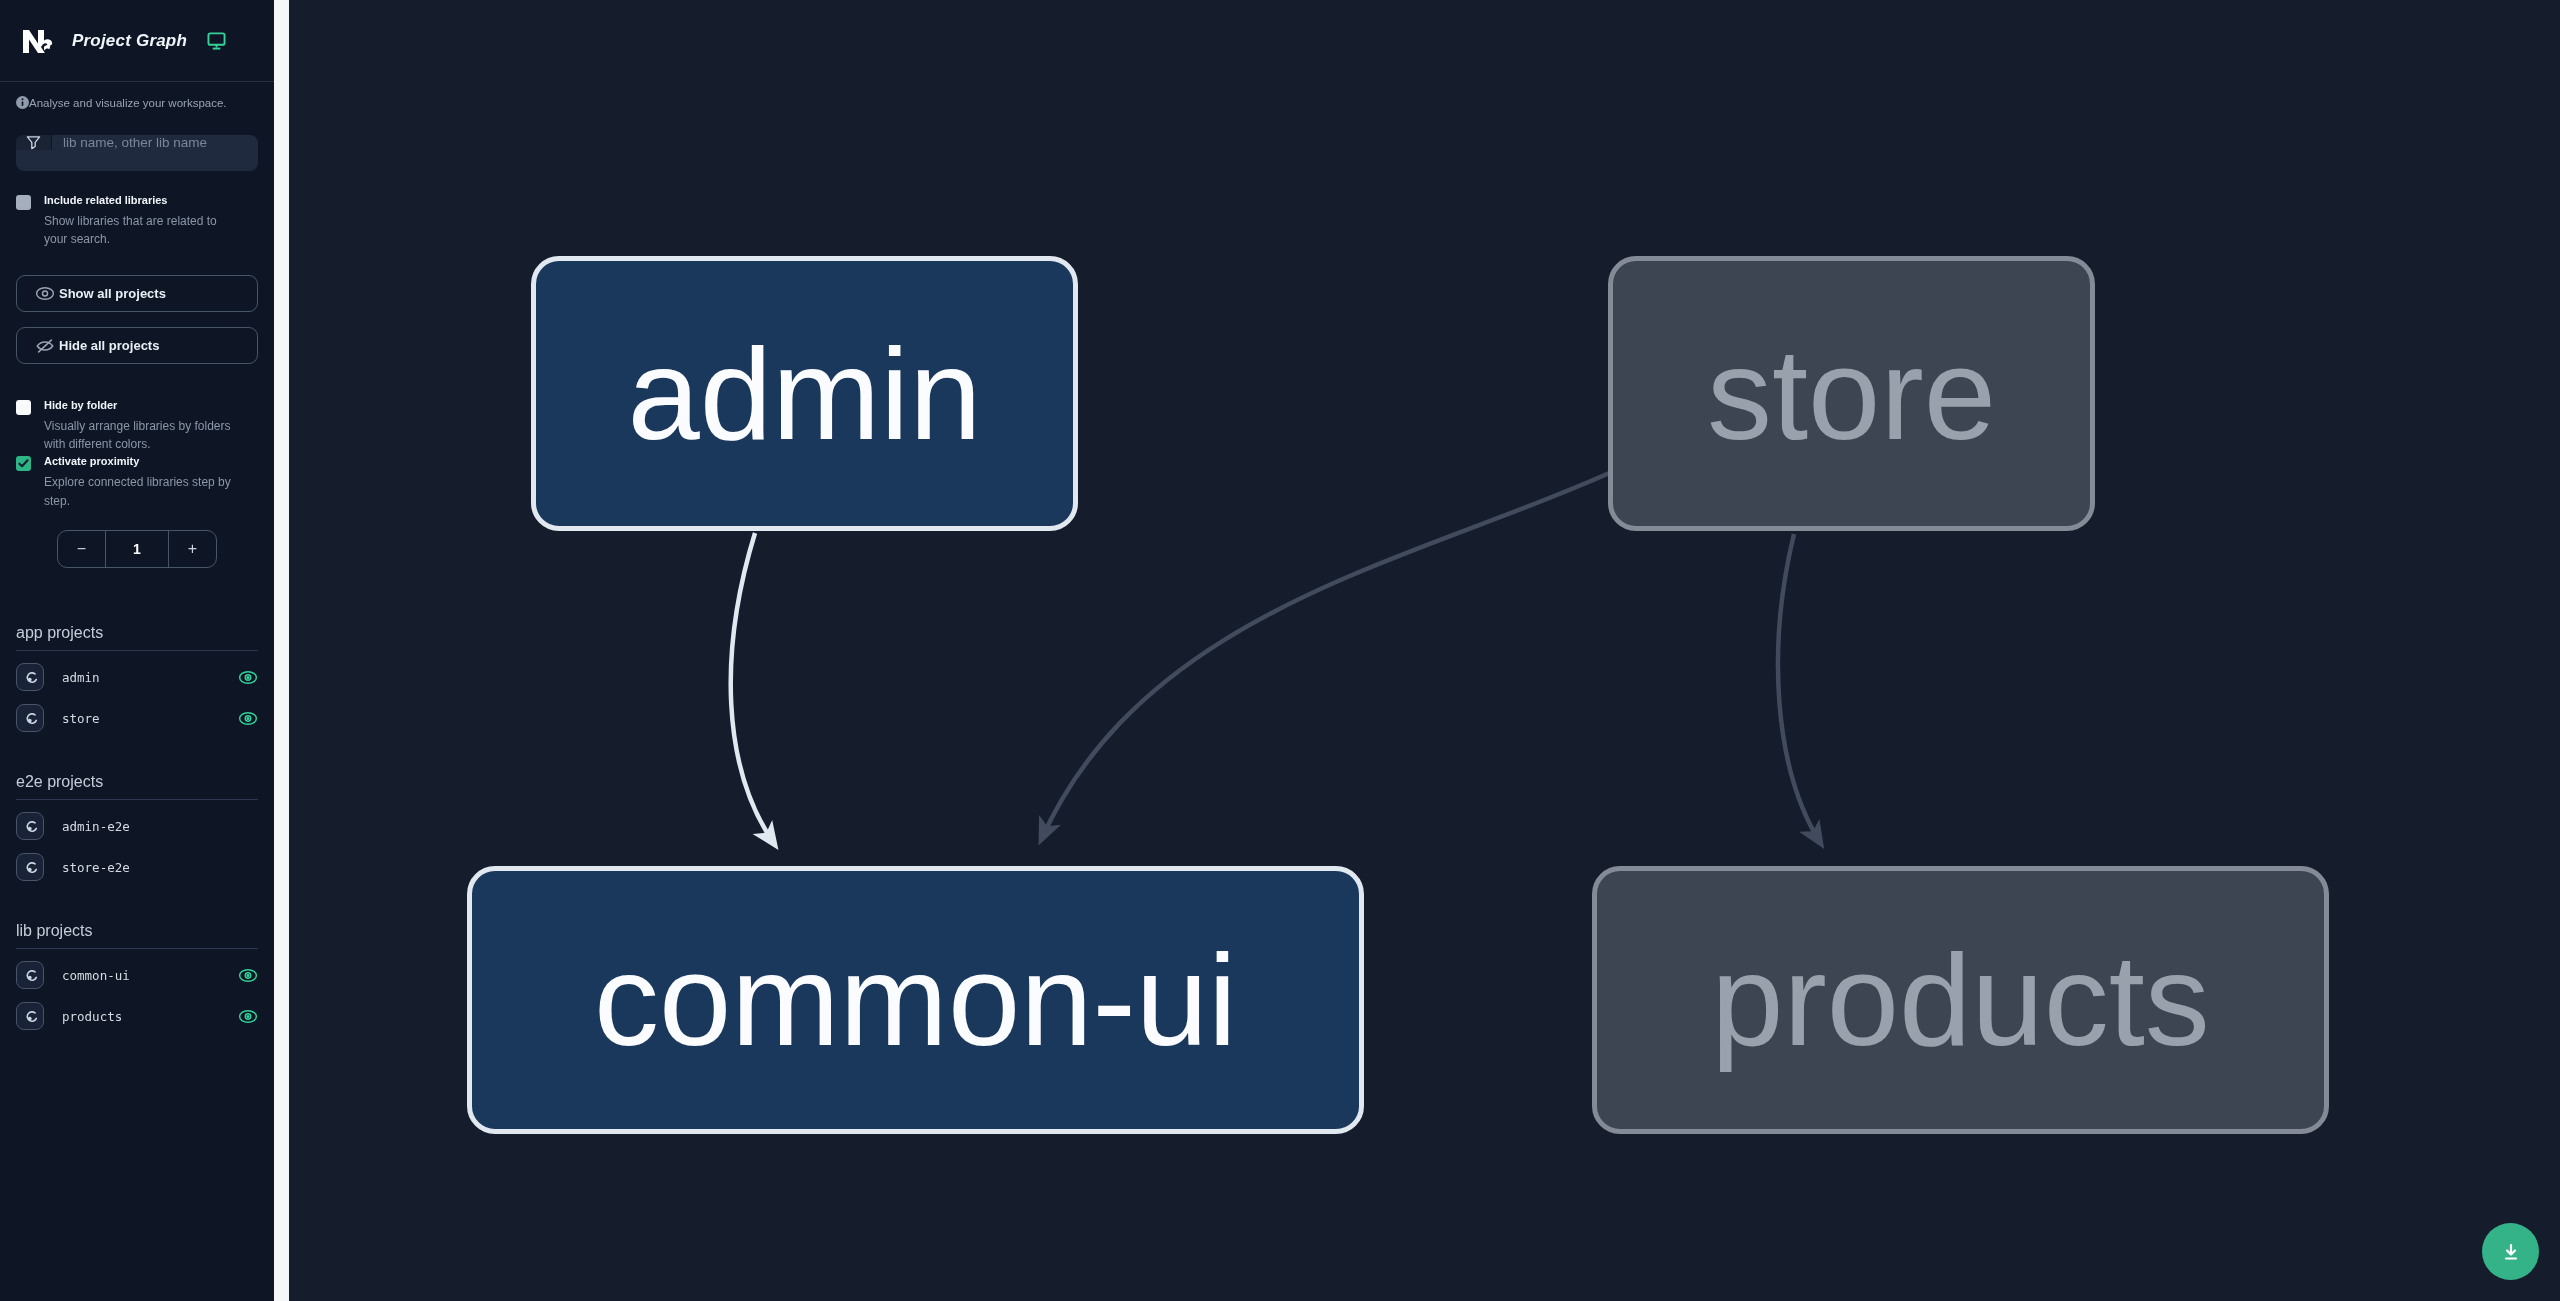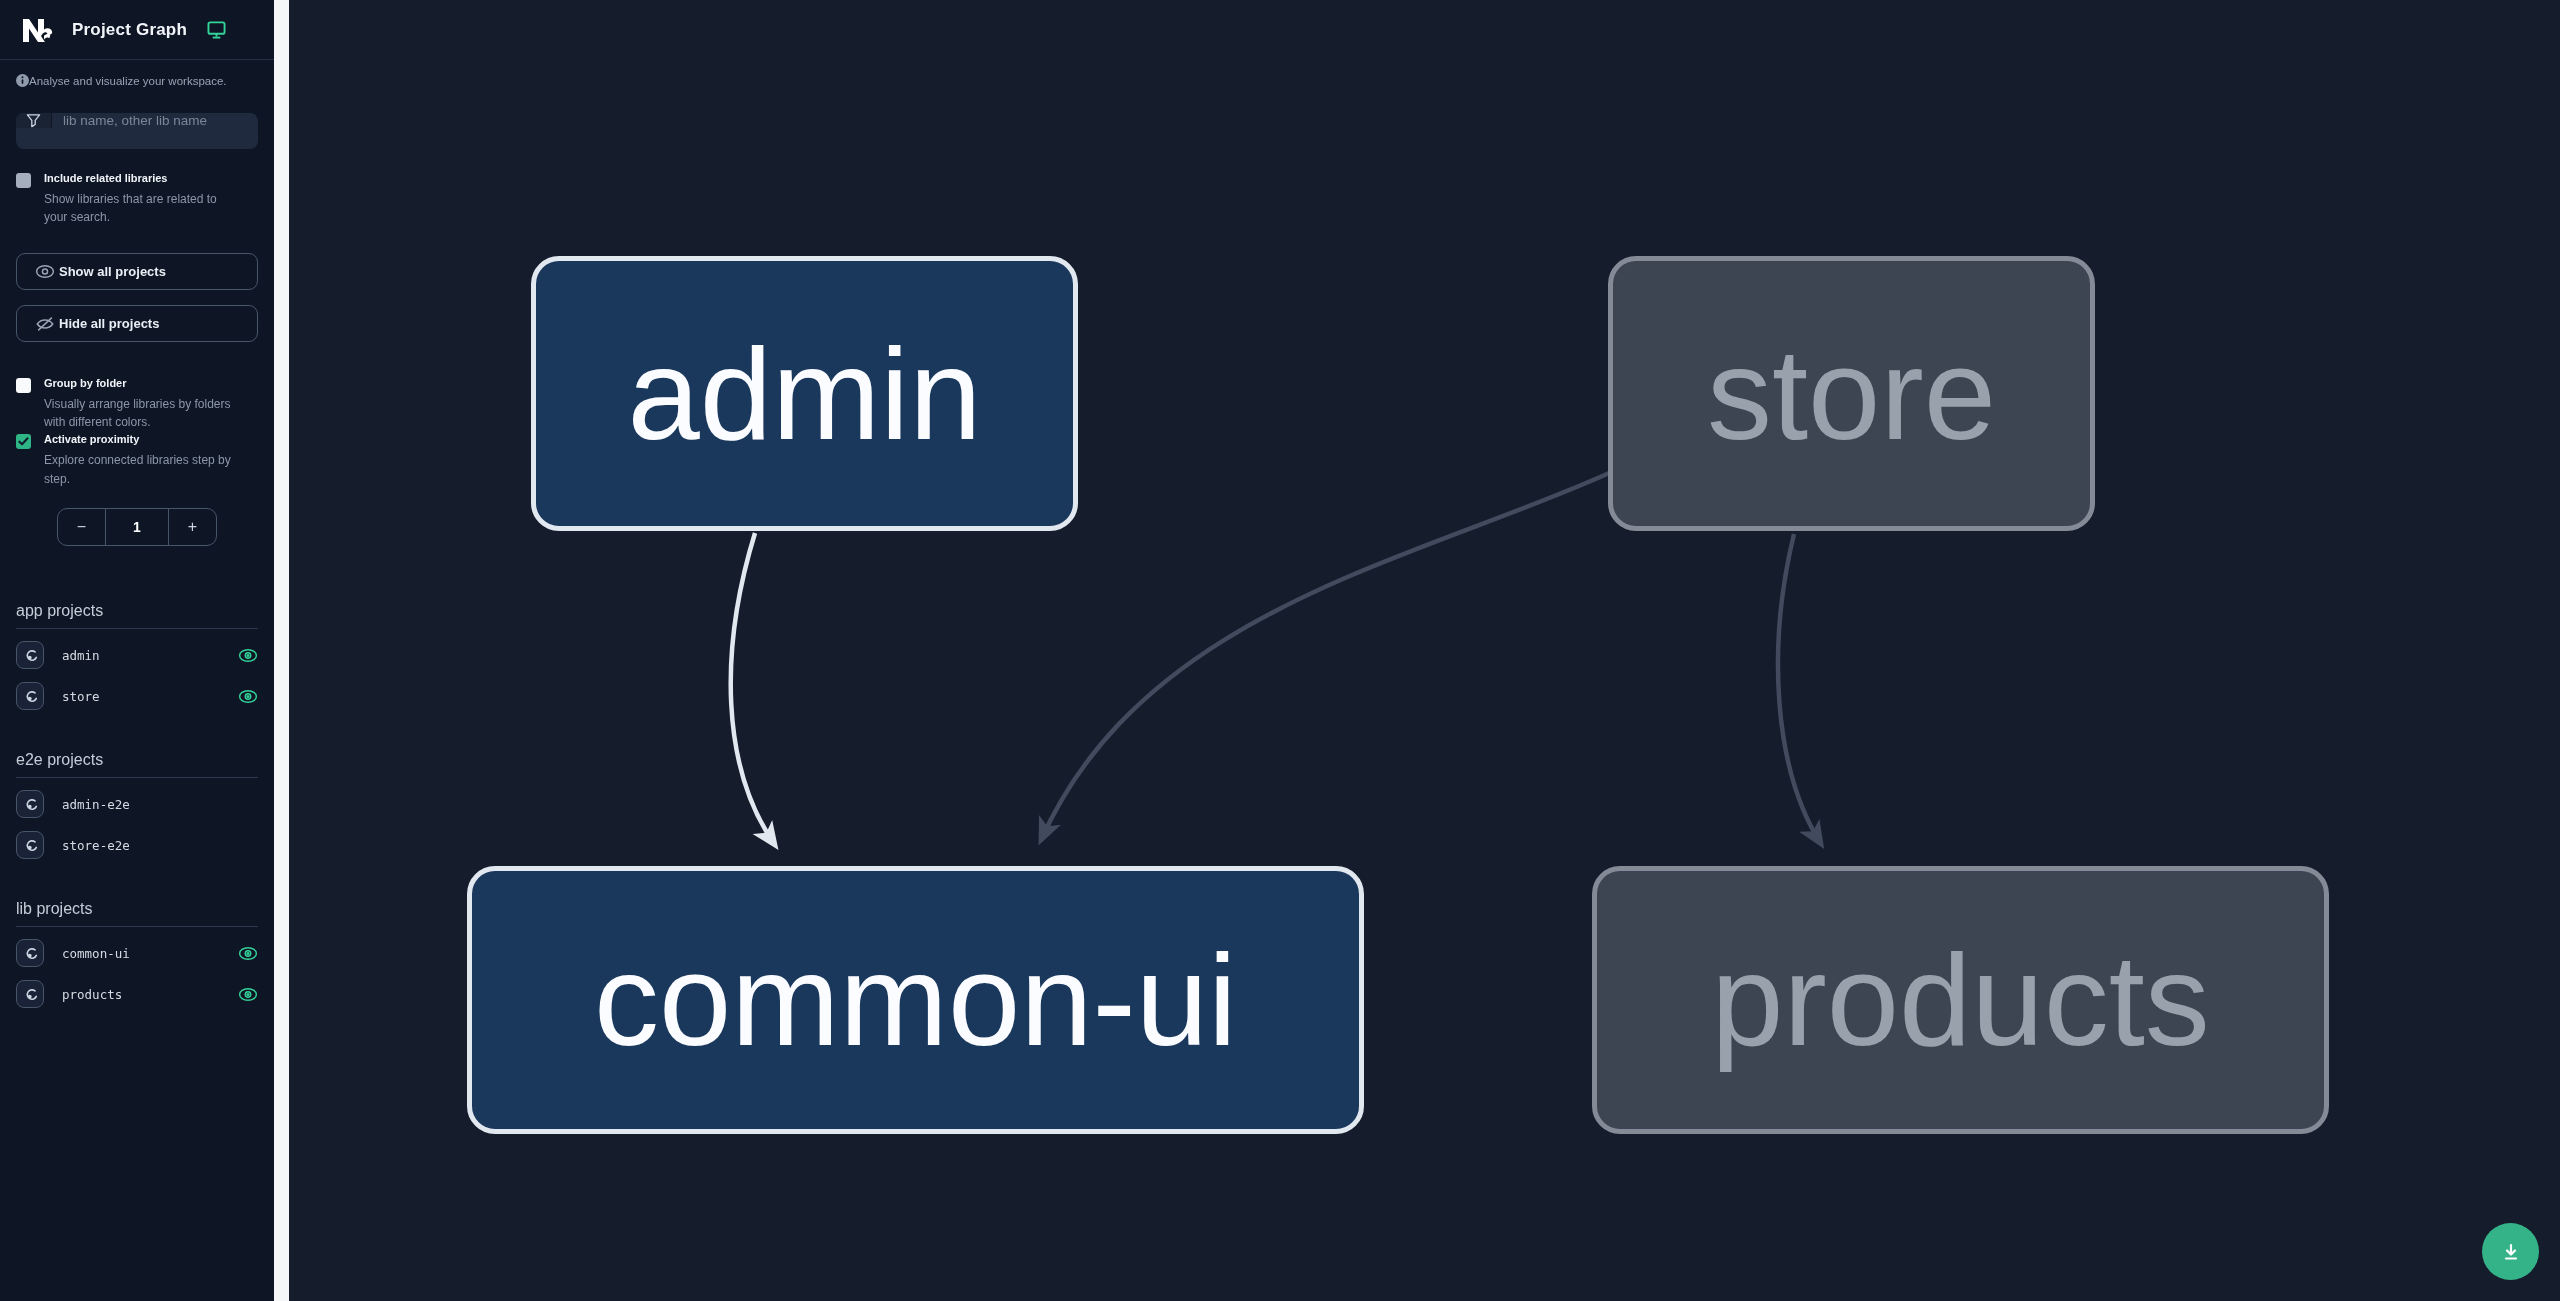--- a/index.html
+++ b/index.html
@@ -16,21 +16,21 @@
     --node-faded-text:#99a1ac;
     --edge-active:#e2e8f0;
     --edge-faded:#414b5d;
   }
   *{box-sizing:border-box;margin:0;padding:0;}
   html,body{width:2560px;height:1301px;overflow:hidden;}
   body{display:flex;background:#000;font-family:"Liberation Sans",sans-serif;}
 
   
   .sidebar{width:274px;height:1301px;background:var(--sidebar-bg);flex-shrink:0;display:flex;flex-direction:column;overflow:hidden;}
-  .sb-header{height:60px;flex-shrink:0;display:flex;align-items:center;gap:14px;padding:0 16px;border-bottom:1px solid #273043;}
+  .sb-header{height:82px;flex-shrink:0;display:flex;align-items:center;gap:14px;padding:0 16px;border-bottom:1px solid #273043;font-style:italic;}
   .logo-wrap{width:42px;height:42px;display:flex;align-items:center;justify-content:center;}
   .app-title{font-size:17px;font-weight:bold;color:#f1f5f9;letter-spacing:.2px;}
   .monitor-wrap{margin-left:6px;display:flex;align-items:center;cursor:pointer;}
 
   .tagline{display:flex;align-items:center;padding:14px 16px 0 16px;font-size:11.5px;color:#98a3b3;}
 
   .searchbox{margin:26px 16px 0 16px;height:36px;display:flex;align-items:flex-start;background:#1f2a3f;border-radius:8px;overflow:hidden;}
   .search-icon-cell{width:36px;background:#1a2334;display:flex;align-items:center;justify-content:center;border-right:1px solid #0e1625;}
   .searchbox input{flex:1;background:transparent;border:none;outline:none;color:#e2e8f0;font-size:13.5px;padding:0 11px;font-family:"Liberation Sans",sans-serif;}
   .searchbox input::placeholder{color:#7c8699;}
@@ -144,21 +144,21 @@
         <path d="M2.5 6c2-2.8 5-4.4 8.5-4.4S17.5 3.2 19.5 6c-2 2.8-5 4.4-8.5 4.4S4.5 8.8 2.5 6z" transform="translate(0 2.5)"></path>
         <line x1="3.5" y1="15.5" x2="18.5" y2="1.5"></line>
       </svg>
     </span>
     <span>Hide all projects</span>
   </button>
 
   <div class="check-block mt34">
     <span class="checkbox unchecked-b"></span>
     <div>
-      <div class="cb-label">Group by folder</div>
+      <div class="cb-label">Hide by folder</div>
       <div class="cb-desc">Visually arrange libraries by folders with different colors.</div>
     </div>
   </div>
 
   <div class="check-block mt24">
     <span class="checkbox checked">
       <svg width="11" height="9" viewBox="0 0 12 10" fill="none" stroke="#11202e" stroke-width="2.4" stroke-linecap="round" stroke-linejoin="round">
         <path d="M1.5 5.2 4.4 8 10.5 1.5"></path>
       </svg>
     </span>

